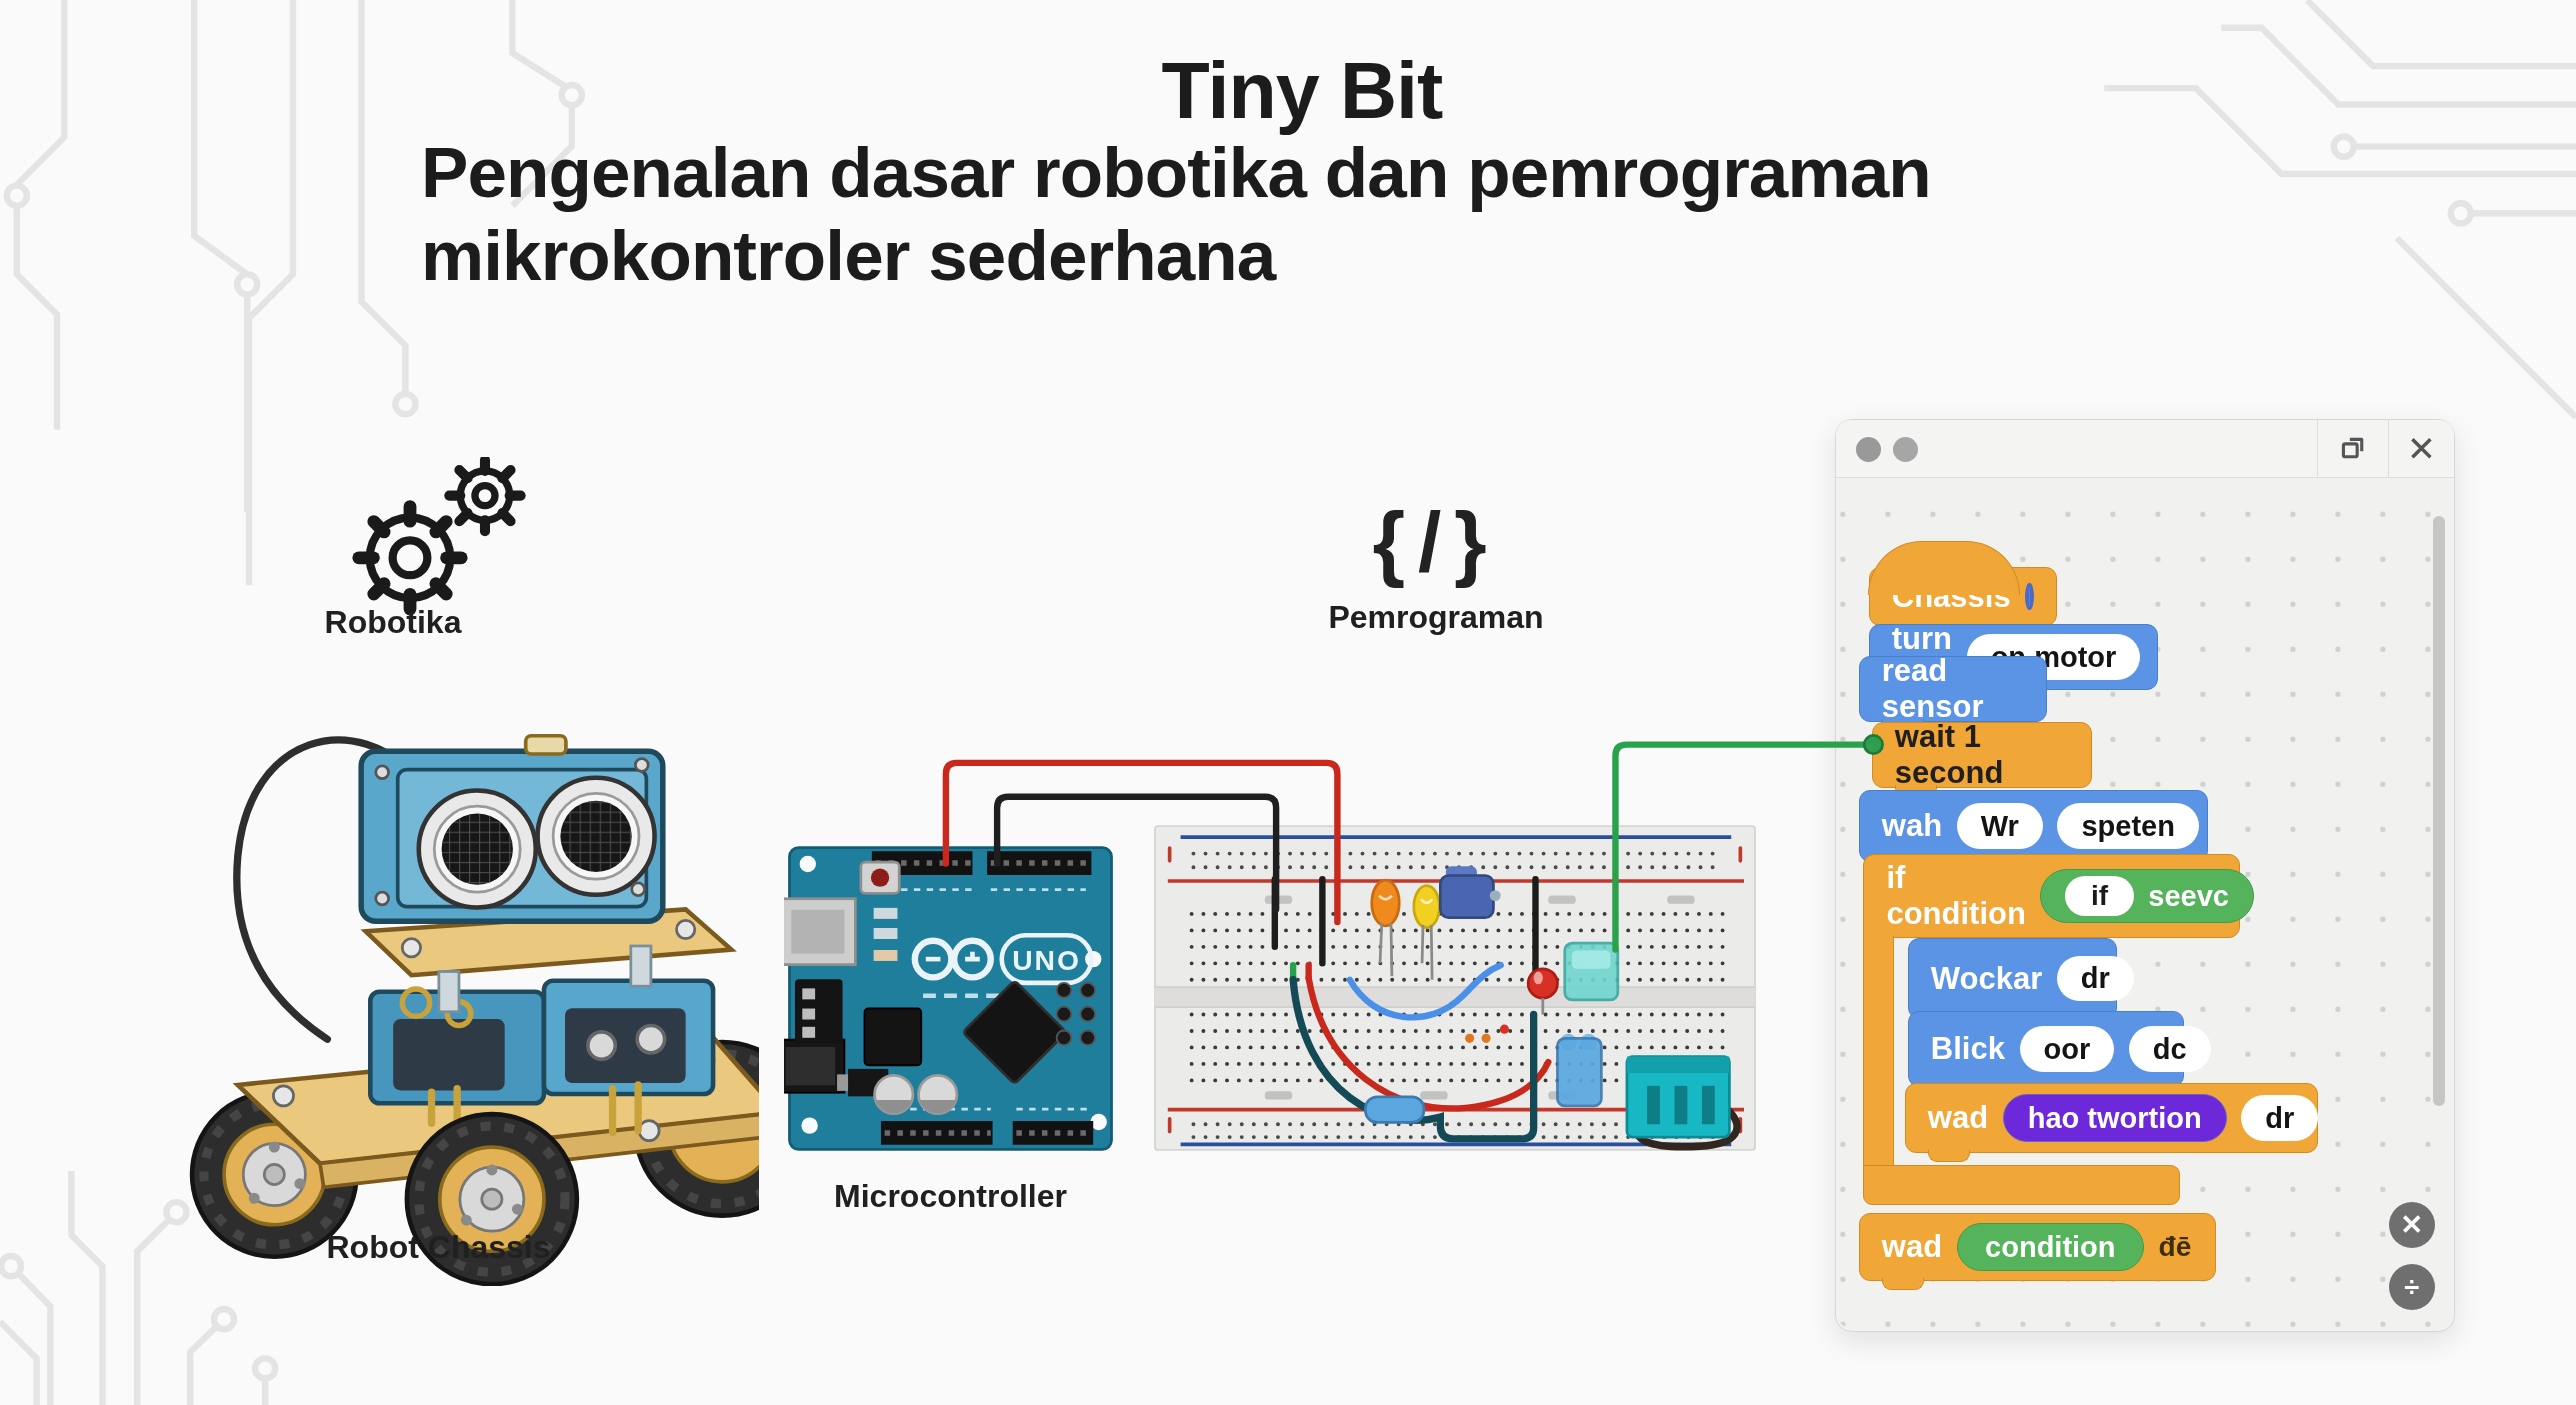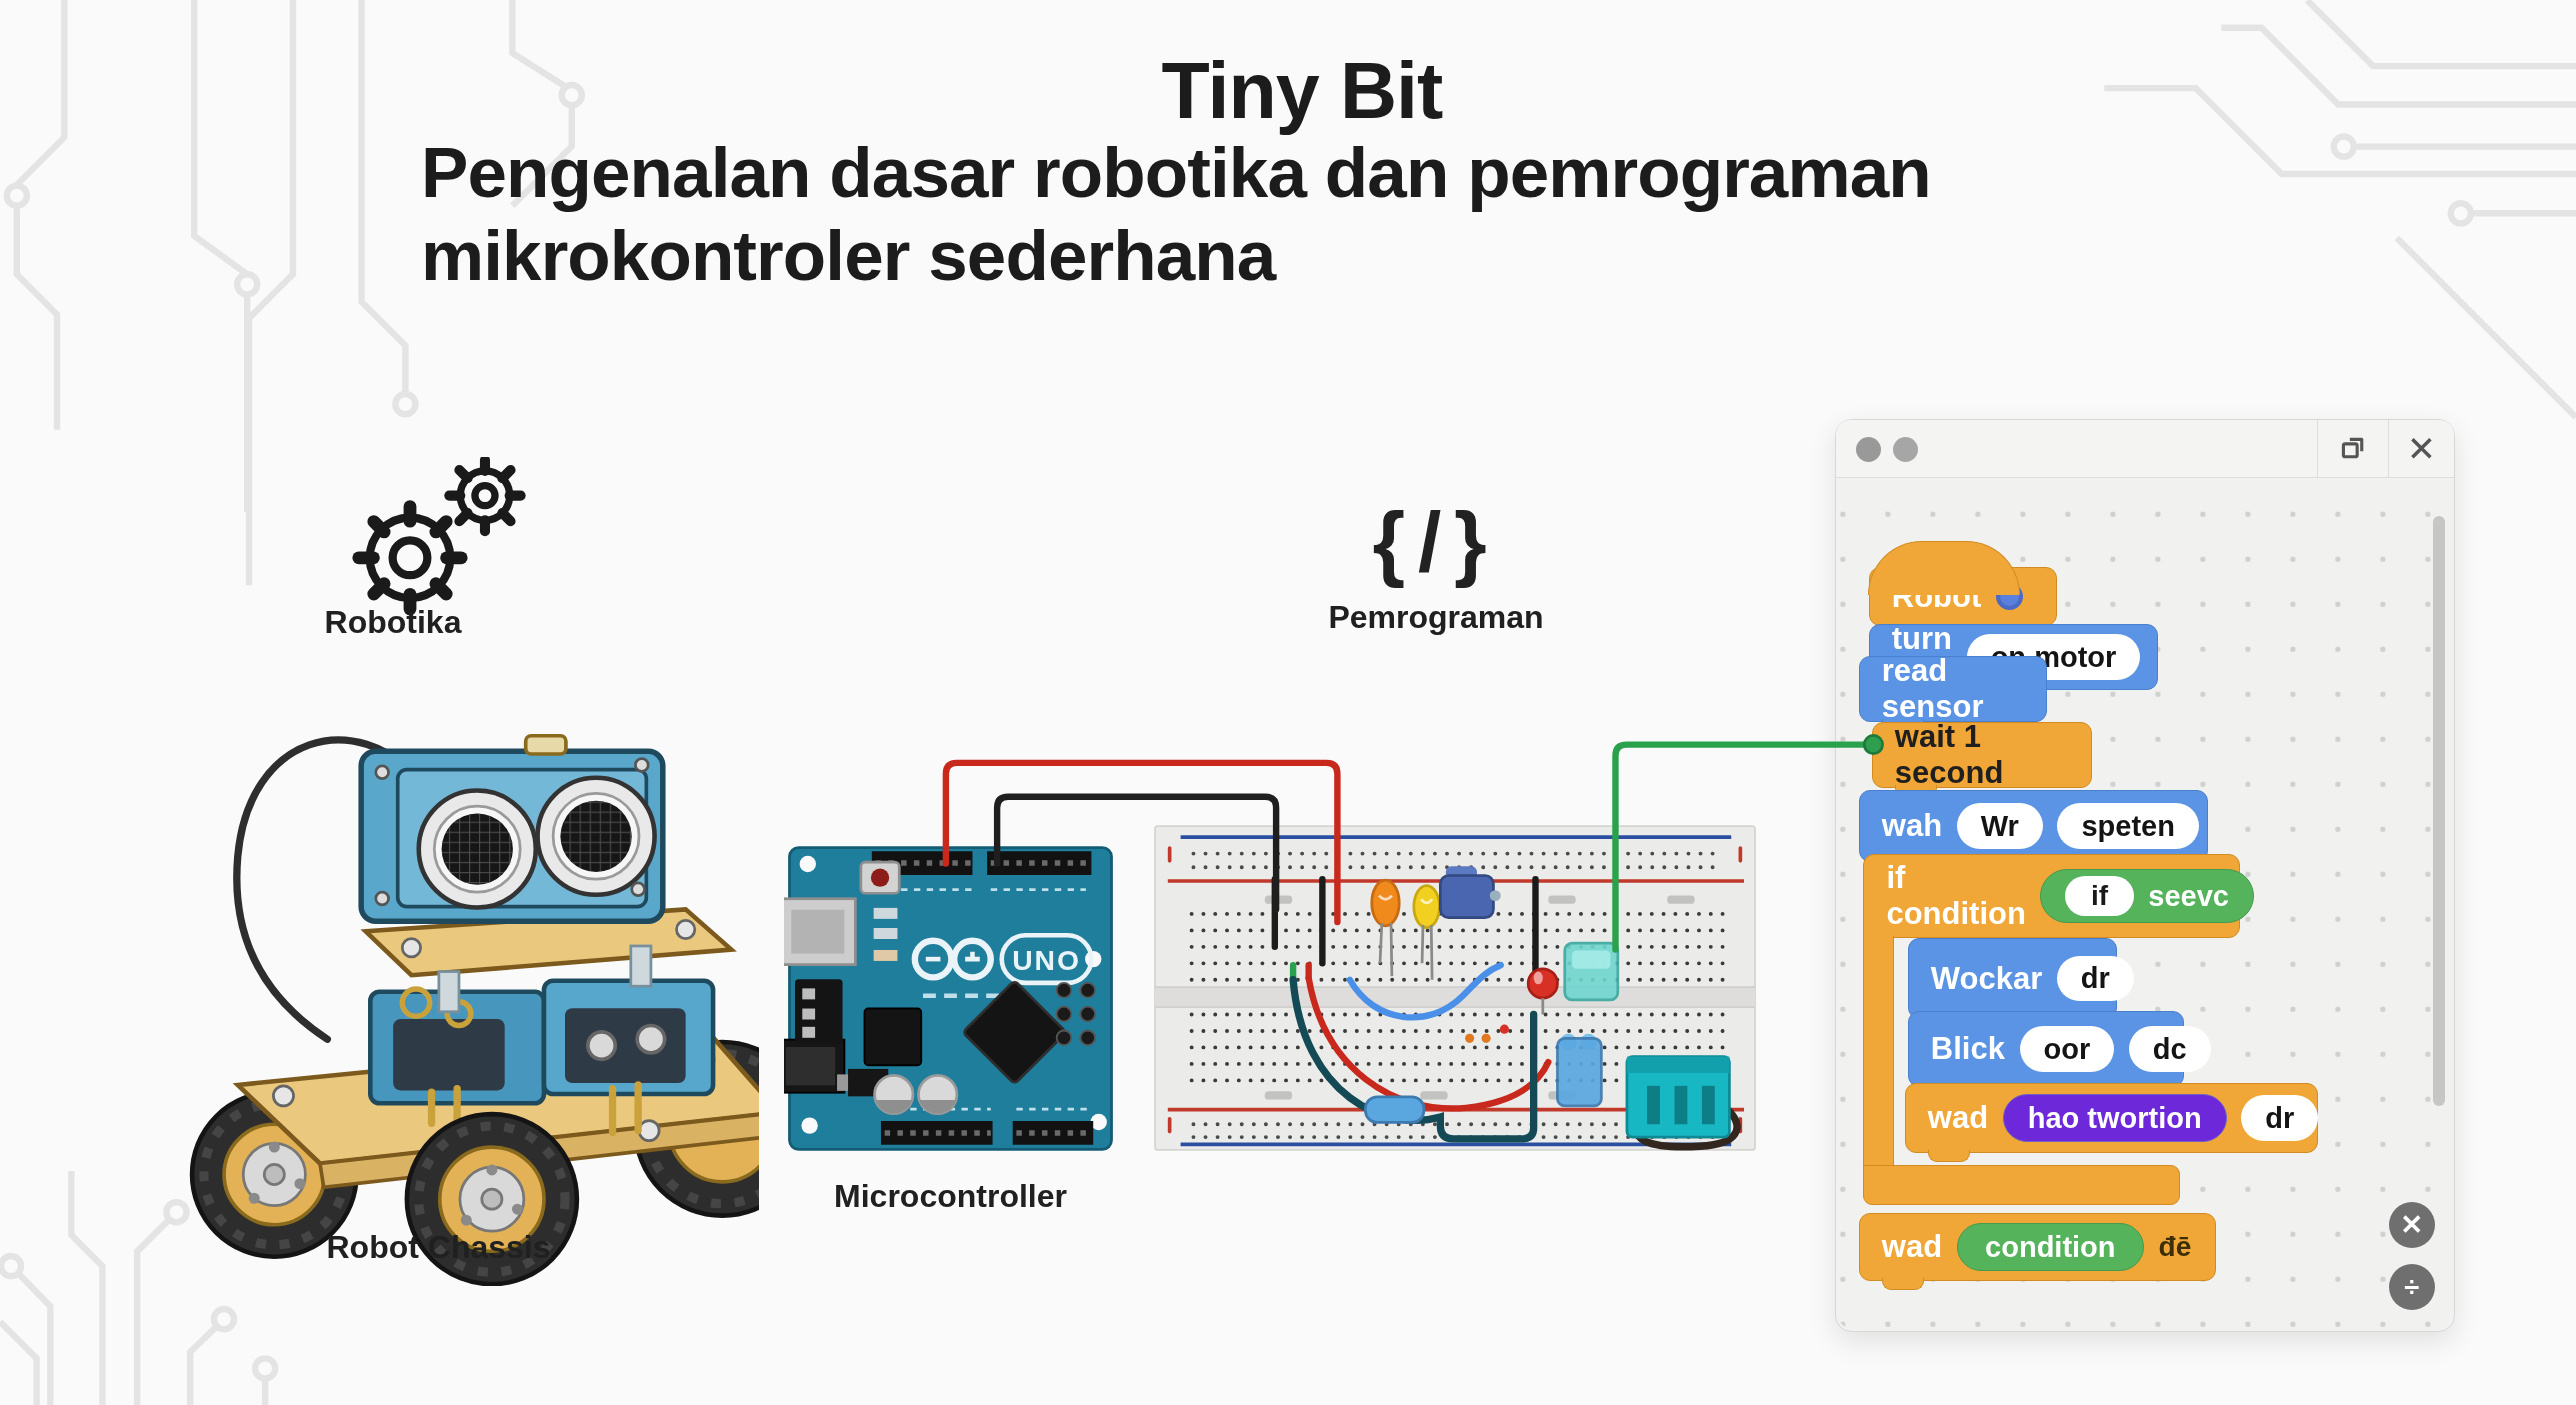--- a/index.html
+++ b/index.html
@@ -391,21 +391,21 @@
       </svg>
     </div>
     <div class="bw-cell" style="left:552px;width:65px;">
       <span class="bw-close">✕</span>
     </div>
   </div>
 
   <div id="bw-workspace">
 
     <div class="block orange hat" style="left:31px;top:88px;width:188px;height:59px;">
-      <span>Robot</span>
+      <span>Chassis</span>
       <span class="start-dot"></span>
     </div>
     <div class="block blue stack" style="left:31px;top:145px;width:289px;height:66px;">
       <span>turn on</span>
       <span class="pill">on motor</span>
     </div>
     <div class="block blue stack" style="left:21px;top:177px;width:188px;height:66px;">
       <span>read sensor</span>
     </div>
     <div class="block orange stack" style="left:34px;top:243px;width:220px;height:66px;">

